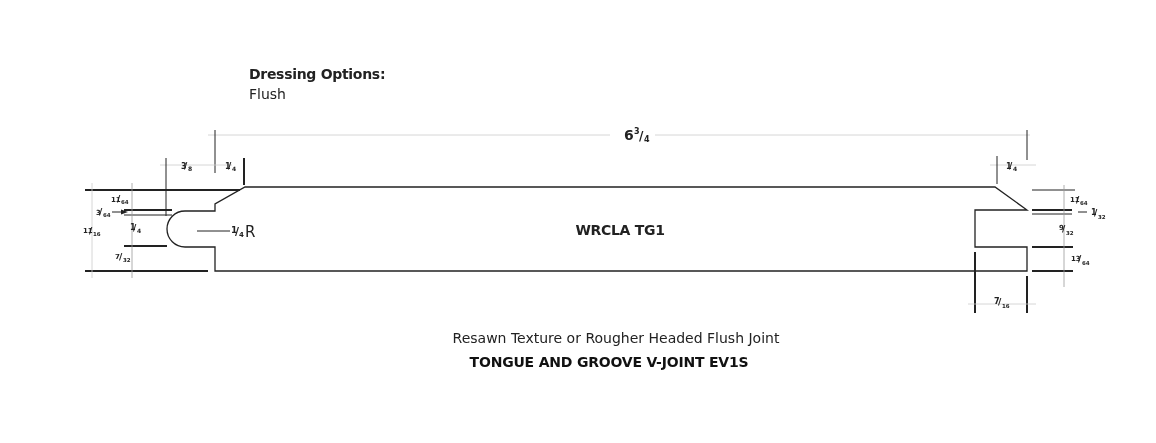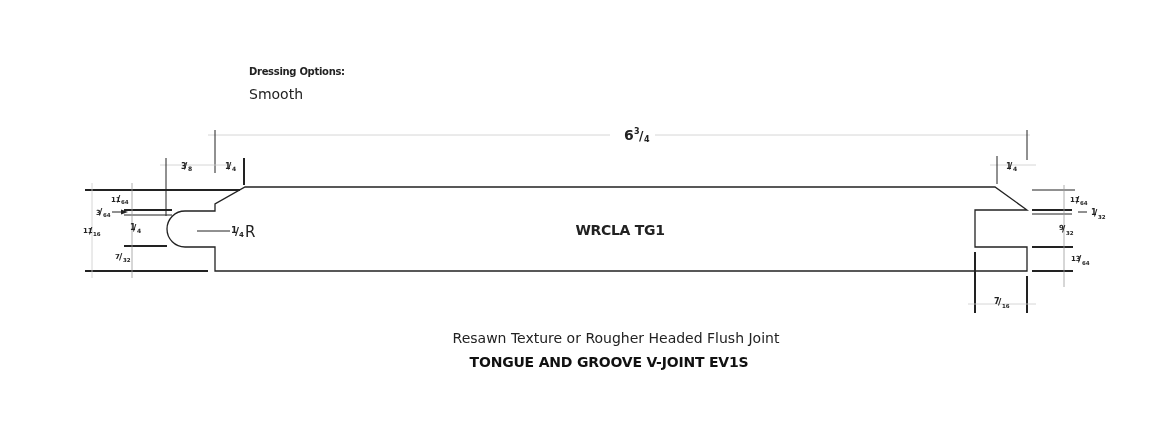--- a/index.html
+++ b/index.html
@@ -1,30 +1,30 @@
 <!DOCTYPE html>
 <html><head>
 <meta charset="utf-8">
 <style>
   html, body { margin: 0; padding: 0; background: #ffffff; }
   body { width: 1156px; height: 443px; position: relative; overflow: hidden;
          font-family: "DejaVu Sans", "Liberation Sans", sans-serif; color: #222; }
   .abs { position: absolute; }
-  .dress-label { left: 249px; top: 66px; font-size: 10px; font-weight: bold; letter-spacing: -0.3px; color: #222; }
+  .dress-label { left: 249px; top: 66px; font-size: 14px; font-weight: bold; letter-spacing: -0.3px; color: #222; }
   .dress-value { left: 249px; top: 86px; font-size: 14px; color: #222; }
   .subtitle { left: 0; width: 1232px; top: 330px; text-align: center; font-size: 14px; color: #222; }
   .title { left: 0; width: 1218px; top: 354px; text-align: center; font-size: 14px; font-weight: bold; color: #111; letter-spacing: -0.2px; }
   svg { position: absolute; left: 0; top: 0; }
   .dim { font-family: "DejaVu Sans", "Liberation Sans", sans-serif; font-weight: bold; fill: #222; }
 </style>
 </head>
 <body>
 
 <div class="abs dress-label">Dressing Options:</div>
-<div class="abs dress-value">Smooth</div>
+<div class="abs dress-value">Flush</div>
 
 <svg width="1156" height="443" viewBox="0 0 1156 443">
 
   <g>
     <line x1="208" y1="135" x2="610" y2="135" stroke="#ccc" stroke-width="0.8"></line>
     <line x1="655" y1="135" x2="1030" y2="135" stroke="#ccc" stroke-width="0.8"></line>
     <line x1="215" y1="130" x2="215" y2="173" stroke="#222" stroke-width="1"></line>
     <line x1="1027" y1="130" x2="1027" y2="160" stroke="#222" stroke-width="1"></line>
     <text class="dim" x="624" y="140" font-size="14">6</text>
     <text class="dim" x="634" y="134" font-size="8">3</text>

